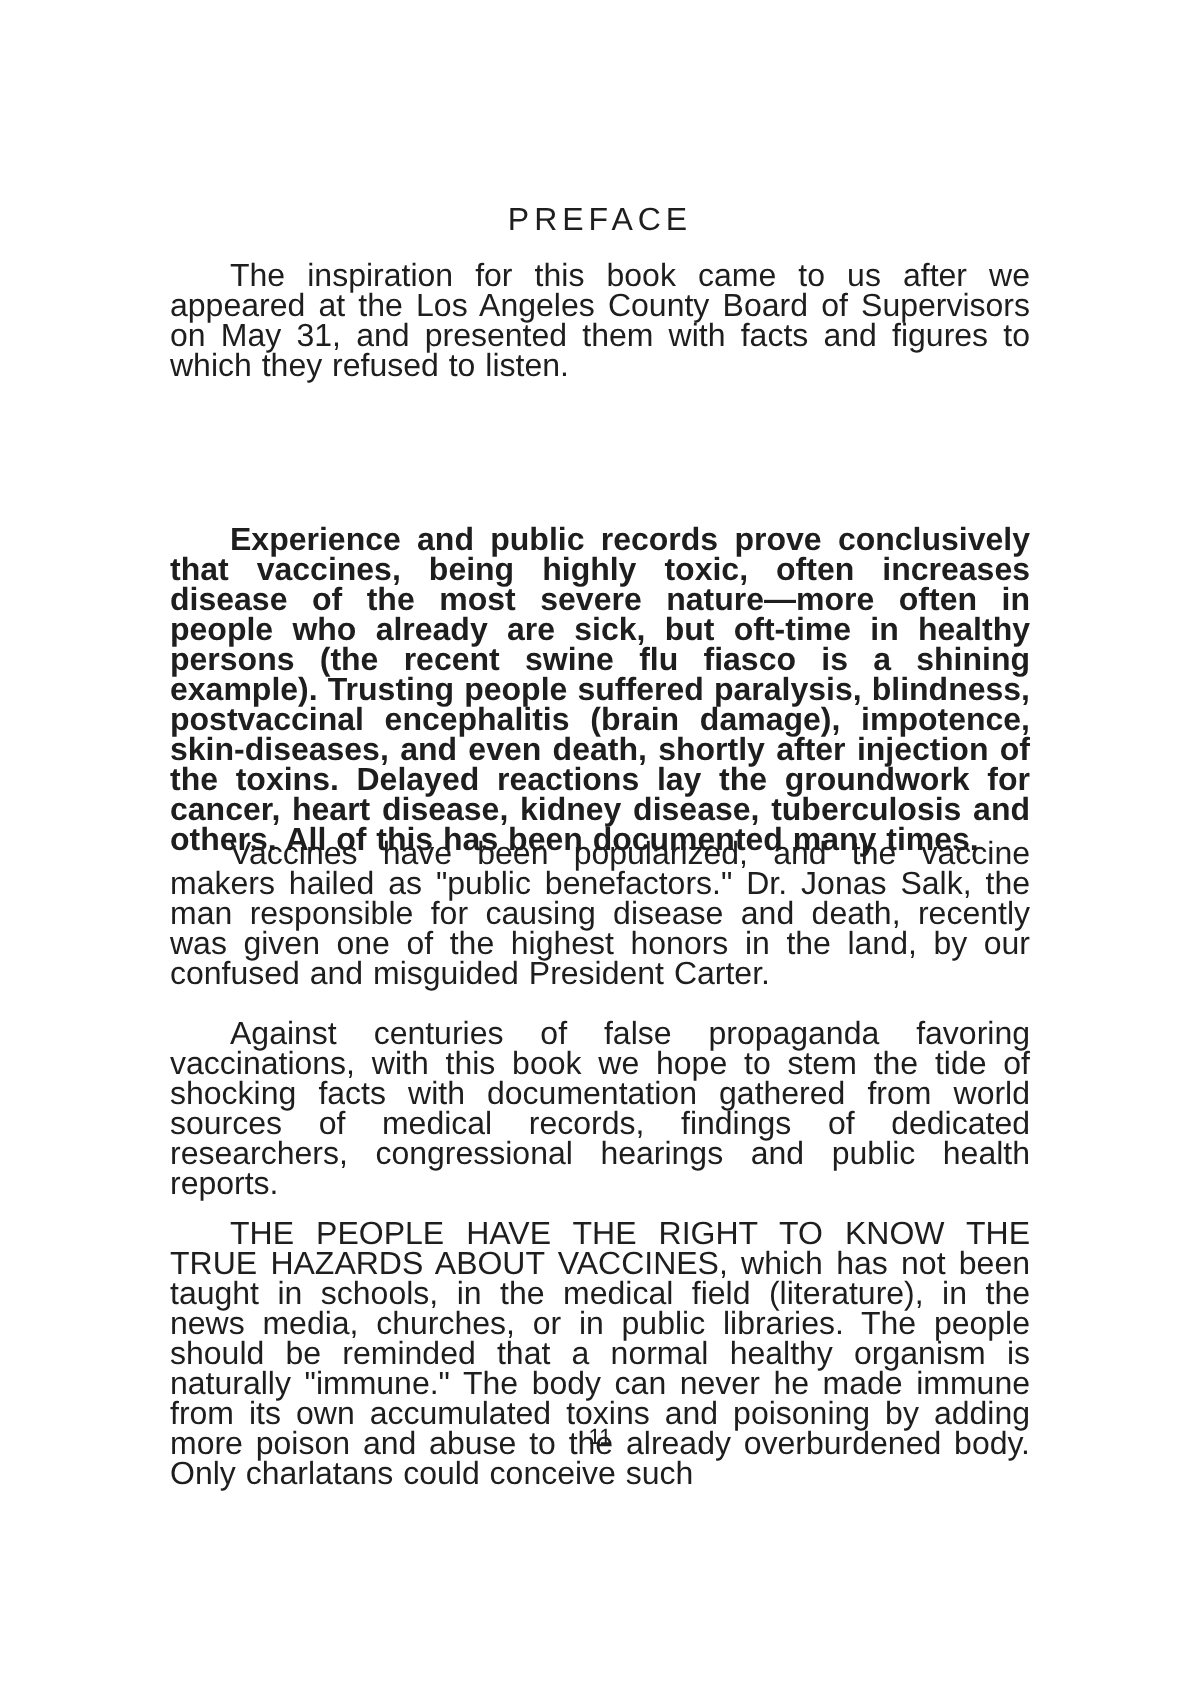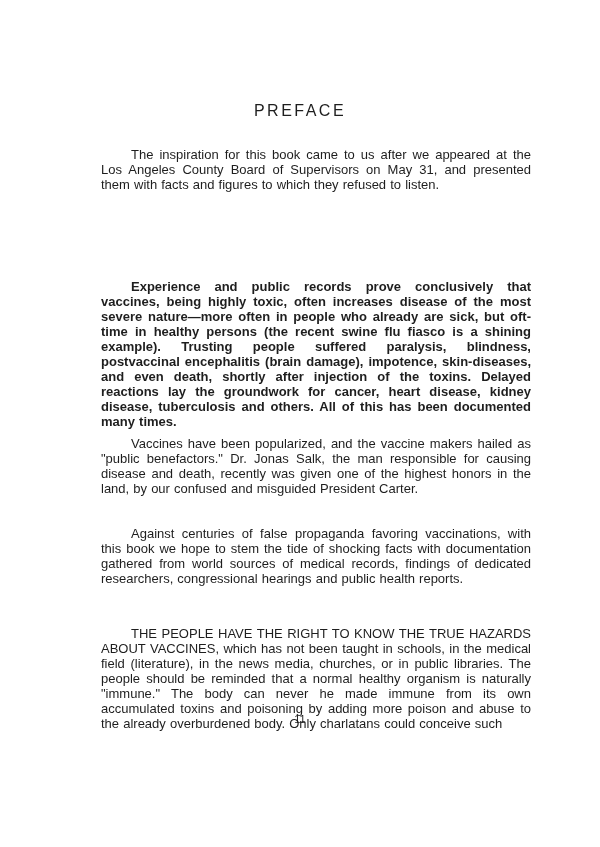--- a/index.html
+++ b/index.html
@@ -27,22 +27,22 @@
   }
   .doc-title {
     top: 86px;
     text-align: center;
     font-size: 16px;
     letter-spacing: 2.5px;
     line-height: 15px;
     margin-top: 17px;
   }
   p.para {
-    margin: 16px;
-    font-size: 13px;
+    margin: 0;
+    font-size: 16px;
     line-height: 15px;
     text-align: justify;
     text-indent: 30px;
     word-spacing: 0.5px;
     color: #1e1e1e;
   }
   .p1 { top: 131px; }
   .p2 { top: 205px; }
   .p3 { top: 263px; font-weight: bold; }
   .p4 { top: 420px; }

